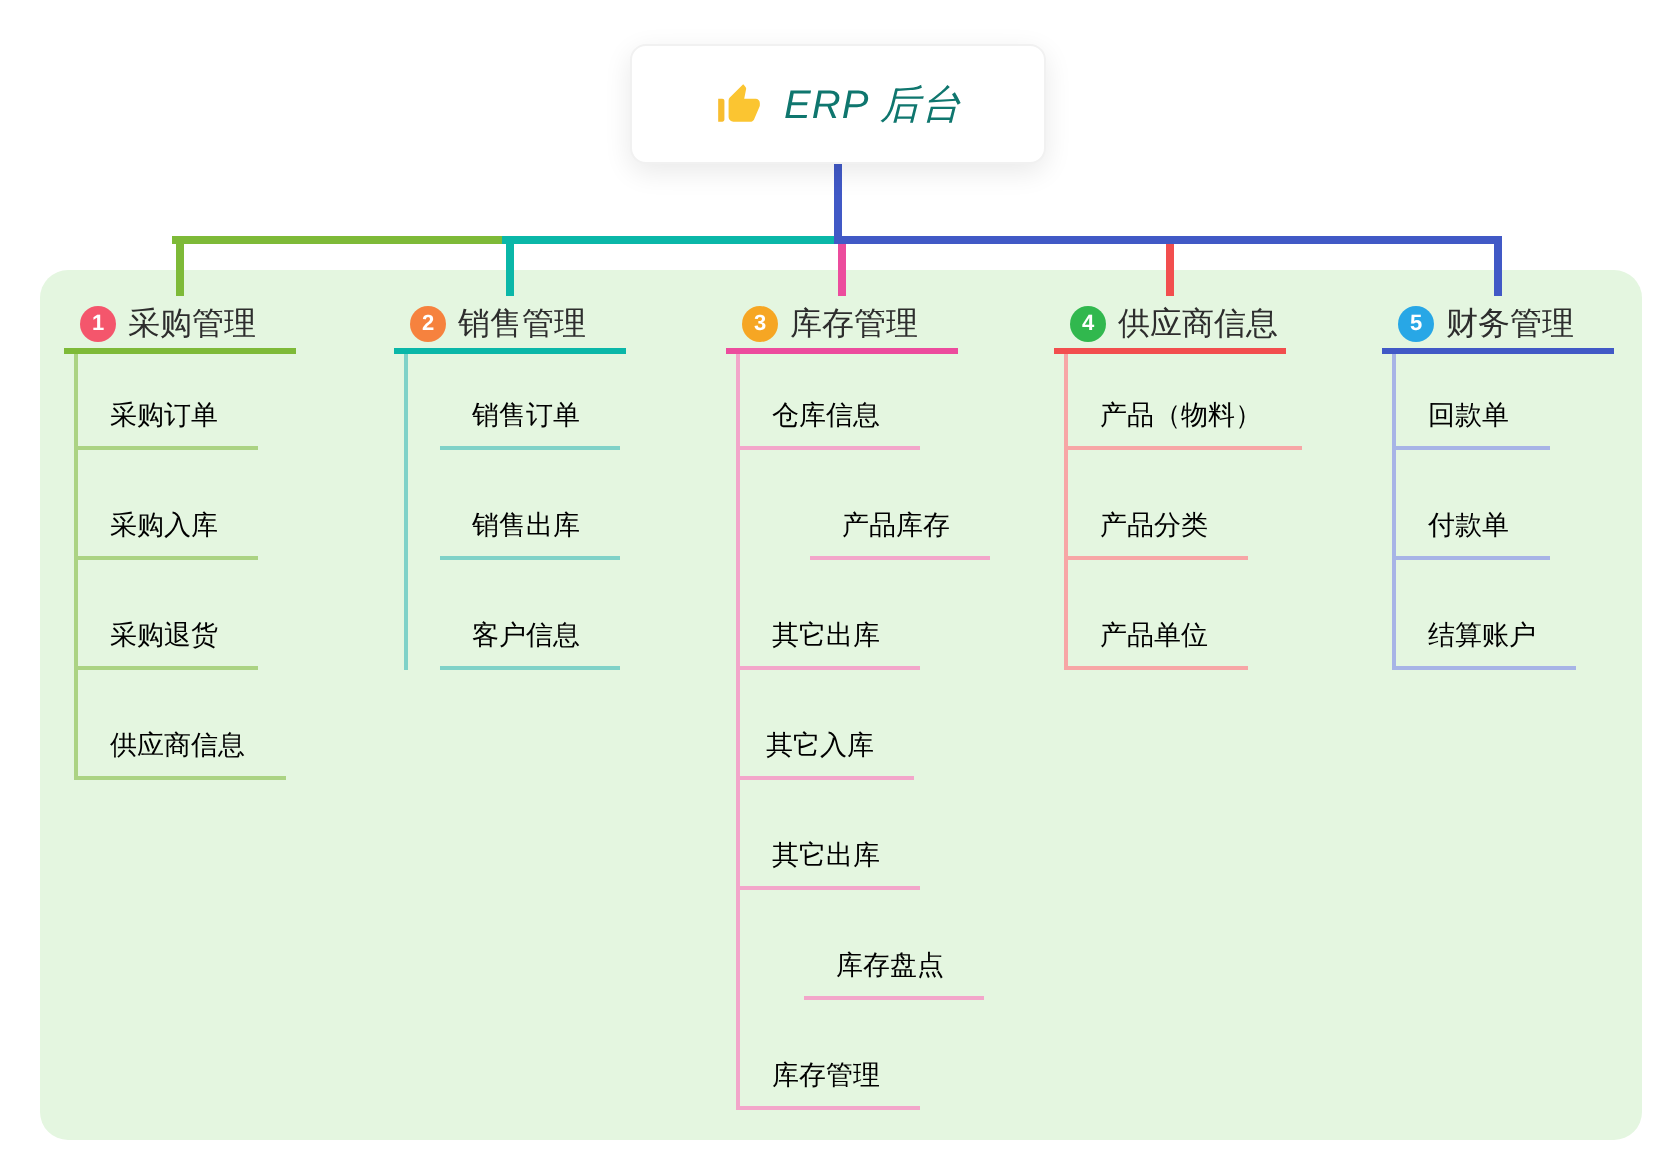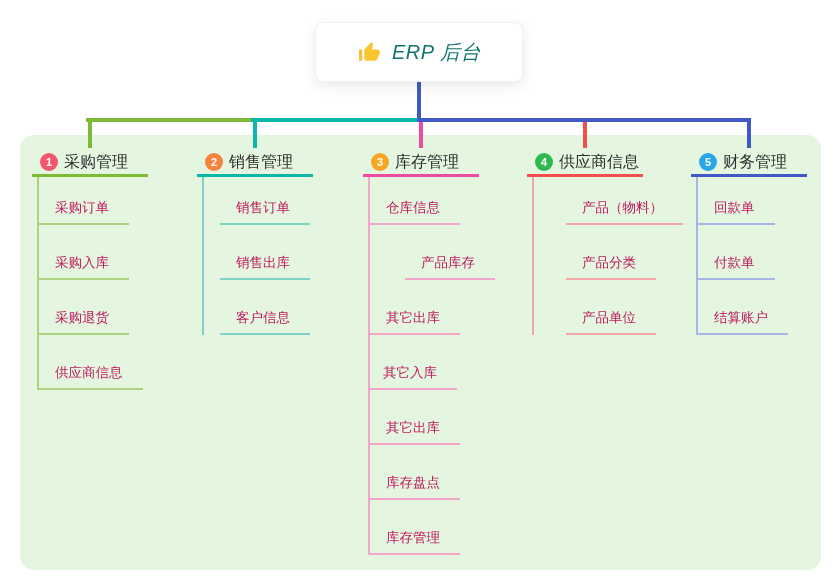--- a/index.html
+++ b/index.html
@@ -46,21 +46,21 @@
   }
   .branch-title { font-size: 16px; font-weight: 500; color: #2d2d2d; white-space: nowrap; }
 
   .children { margin-left: 5px; border-left: 2px solid #ccc; width: max-content; }
   .child-row {
     height: 55px; display: flex; align-items: flex-end;
     padding: 0 20px 6px 16px; border-bottom: 2px solid #ccc;
     width: max-content; min-width: 76px; cursor: pointer;
   }
   .child-row:first-child { height: 48px; }
-  .child-label { font-size: 13.5px; color: #be185d; white-space: nowrap; }
+  .child-label { font-size: 13.5px; color: #000000; white-space: nowrap; }
 </style>
 </head>
 <body>
 
 <div id="stage">
 
   <div class="panel"></div>
 
   <div id="connectors">
       <div class="seg" style="left: 417px; top: 82px; width: 4px; height: 40px; background: rgb(65, 89, 198);"></div>
@@ -136,35 +136,35 @@
           </div>
           <div class="child-row" style="border-bottom-color: rgb(243, 166, 202);">
             <span class="child-label">其它出库</span>
           </div>
           <div class="child-row" style="border-bottom-color: rgb(243, 166, 202); padding-left: 13px;">
             <span class="child-label">其它入库</span>
           </div>
           <div class="child-row" style="border-bottom-color: rgb(243, 166, 202);">
             <span class="child-label">其它出库</span>
           </div>
-          <div class="child-row" style="border-bottom-color: rgb(243, 166, 202);">
+          <div class="child-row" style="border-bottom-color: rgb(243, 166, 202); margin-left: 32px;">
             <span class="child-label">库存盘点</span>
           </div>
           <div class="child-row" style="border-bottom-color: rgb(243, 166, 202);">
             <span class="child-label">库存管理</span>
           </div>
         </div>
   </div>
 
   <div class="branch" style="left: 527px;">
     <div class="branch-header" style="border-bottom-color: rgb(242, 78, 78);">
       <span class="badge" style="background: rgb(49, 184, 78);">4</span>
       <span class="branch-title">供应商信息</span>
     </div>
-    <div class="children" style="border-left-color: rgb(247, 166, 166); padding-left: 32px;">
+    <div class="children" style="border-left-color: rgb(247, 166, 166);">
           <div class="child-row" style="border-bottom-color: rgb(247, 166, 166);">
             <span class="child-label">产品（物料）</span>
           </div>
           <div class="child-row" style="border-bottom-color: rgb(247, 166, 166);">
             <span class="child-label">产品分类</span>
           </div>
           <div class="child-row" style="border-bottom-color: rgb(247, 166, 166);">
             <span class="child-label">产品单位</span>
           </div>
         </div>

